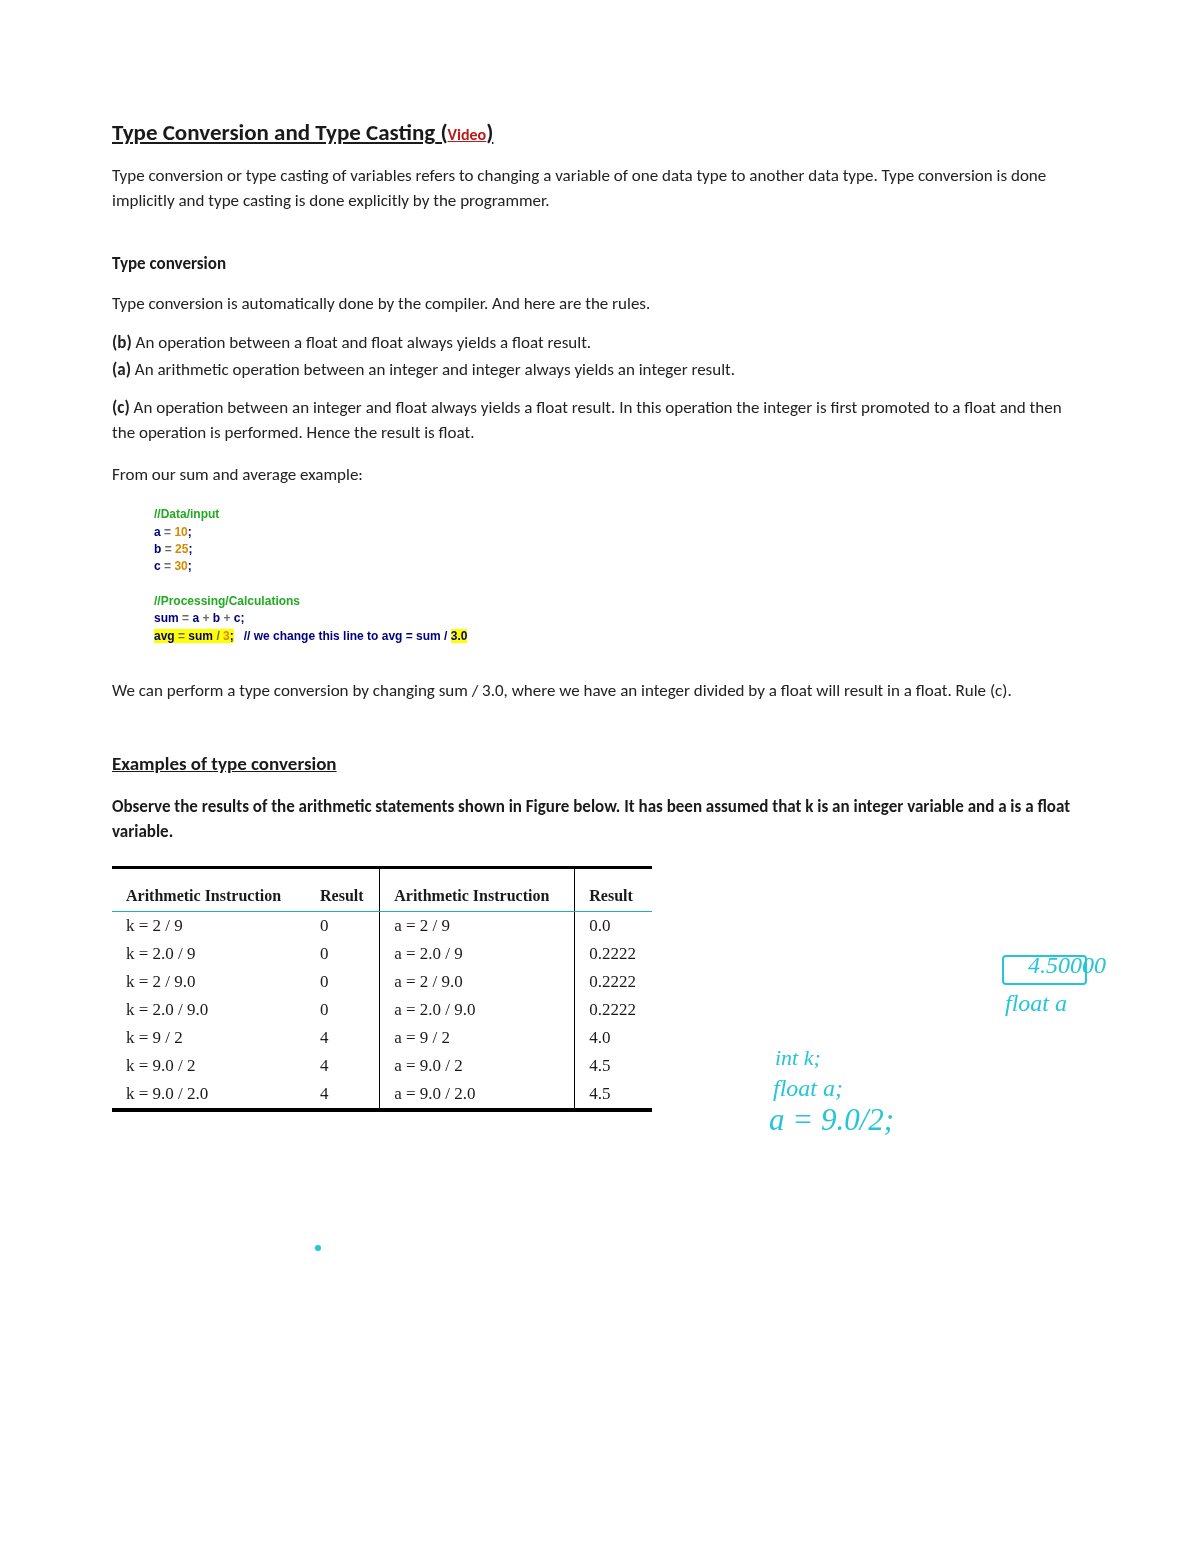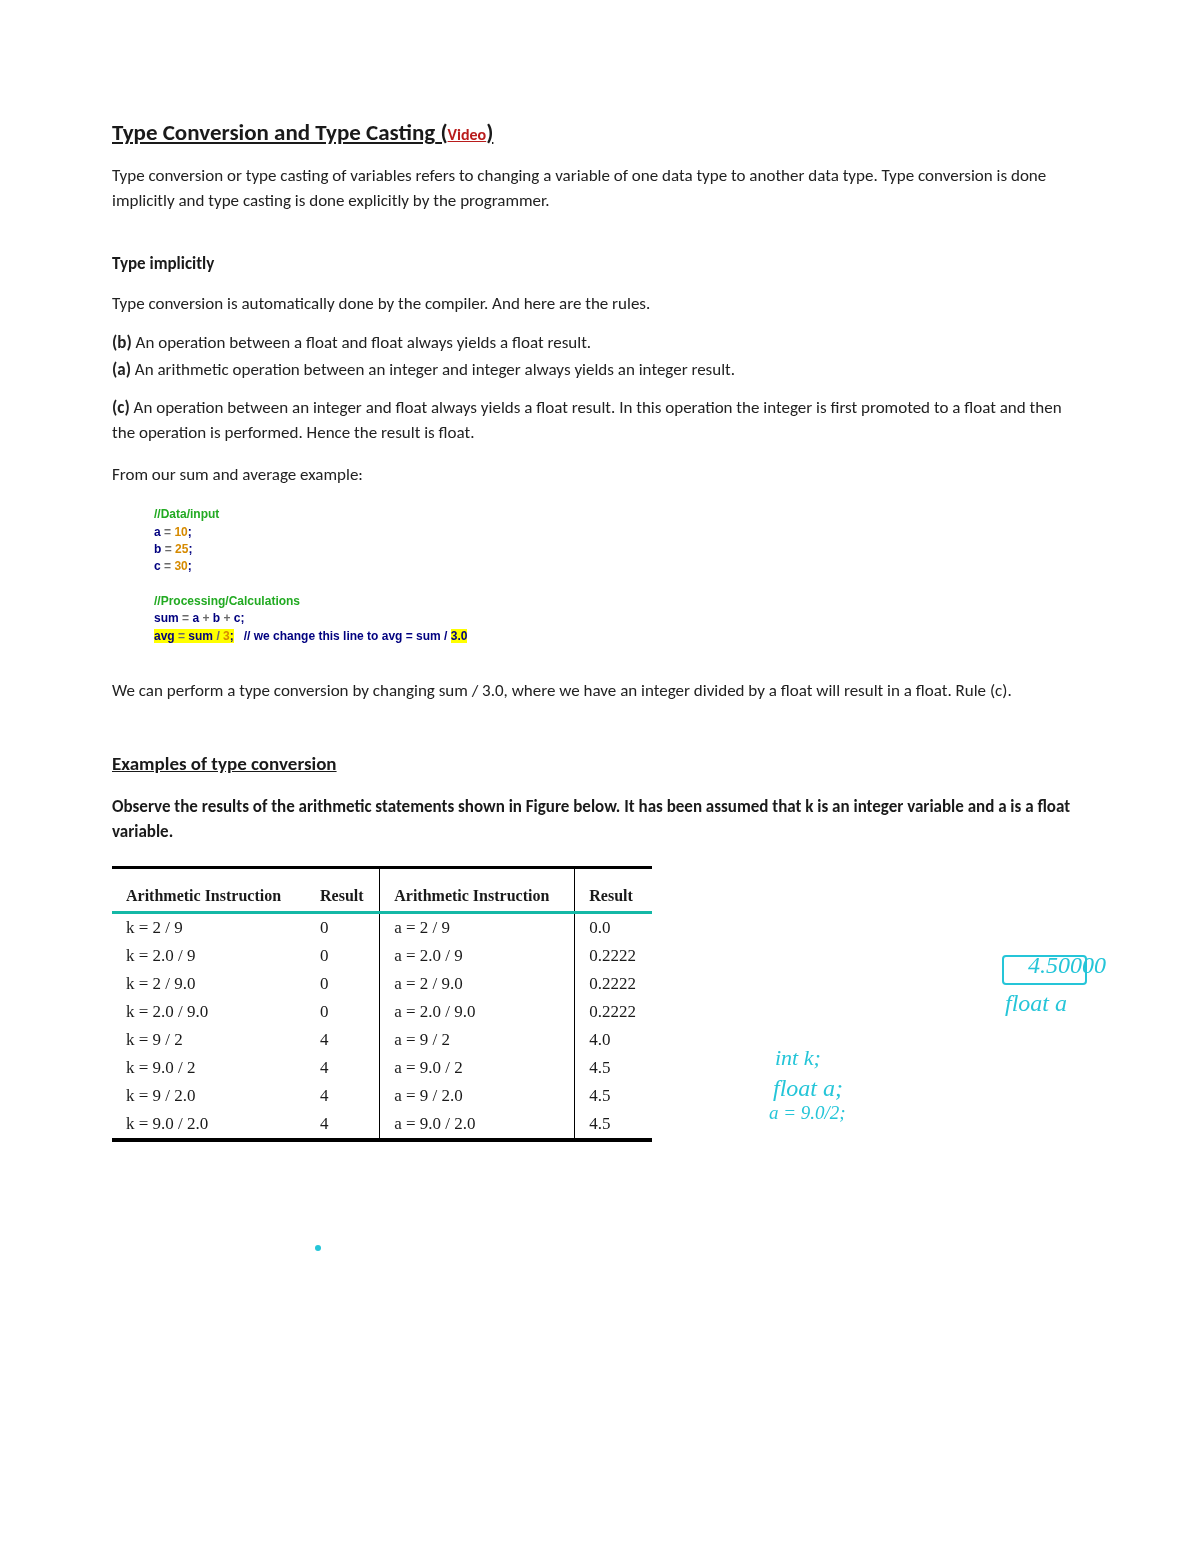--- a/index.html
+++ b/index.html
@@ -91,21 +91,21 @@
     width: 100%;
     border-top: 3px solid #000;
     border-bottom: 4px solid #000;
   }
   table.conv th {
     font-family: "Times New Roman", Times, serif;
     font-weight: 700;
     font-size: 16px;
     text-align: left;
     padding: 18px 10px 6px 14px;
-    border-bottom: 3px solid #14b8a6;
+    border-bottom: 1px solid #14b8a6;
   }
   table.conv td {
     font-family: "Times New Roman", Times, serif;
     font-size: 17px;
     padding: 4px 10px 4px 14px;
   }
   table.conv th:nth-child(2),
   table.conv th:nth-child(4),
   table.conv td:nth-child(2),
   table.conv td:nth-child(4) {
@@ -128,37 +128,37 @@
     font-weight: 400;
     font-style: italic;
   }
   .hand-box {
     position: absolute;
     border: 2.5px solid #25c5d8;
     border-radius: 4px;
   }
   .hand-line1 { left: 775px; top: 1045px; font-size: 22px; }
   .hand-line2 { left: 773px; top: 1075px; font-size: 24px; }
-  .hand-line3 { left: 769px; top: 1102px; font-size: 19px; }
+  .hand-line3 { left: 769px; top: 1102px; font-size: 31px; }
   .hand-boxpos { left: 1002px; top: 955px; width: 85px; height: 30px; }
   .hand-num { left: 1028px; top: 952px; font-size: 24px; }
   .hand-floata { left: 1005px; top: 990px; font-size: 24px; }
   .hand-dot { position:absolute; left:315px; top:1245px; width:6px; height:6px; background:#25c5d8; border-radius:50%; }
 </style>
 </head>
 <body>
 
 <div class="page">
   <div>
     <h1 class="title">Type Conversion and Type Casting</h1><span class="title-paren"> (</span><a class="title-link" href="#">Video</a><span class="title-paren">)</span>
   </div>
 
   <p class="intro">Type conversion or type casting of variables refers to changing a variable of one data type to another data type. Type conversion is done implicitly and type casting is done explicitly by the programmer.</p>
 
-  <p class="section-heading">Type implicitly</p>
+  <p class="section-heading">Type conversion</p>
 
   <p class="body-text">Type conversion is automatically done by the compiler. And here are the rules.</p>
   <p class="body-text2">
     <b>(b)</b><span> An operation between a float and float always yields a float result.</span>
   </p>
   <p class="body-text2" style="margin-top:2px;">
     <b>(a)</b><span> An arithmetic operation between an integer and integer always yields an integer result.</span>
   </p>
   <p class="body-text2">
     <b>(c)</b><span> An operation between an integer and float always yields a float result. In this operation the integer is first promoted to a float and then the operation is performed. Hence the result is float.</span>
@@ -222,26 +222,20 @@
             <td>a = 9 / 2</td>
             <td>4.0</td>
           </tr>
           <tr>
             <td>k = 9.0 / 2</td>
             <td>4</td>
             <td>a = 9.0 / 2</td>
             <td>4.5</td>
           </tr>
           <tr>
-            <td>k = 9 / 2.0</td>
-            <td>4</td>
-            <td>a = 9 / 2.0</td>
-            <td>4.5</td>
-          </tr>
-          <tr>
             <td>k = 9.0 / 2.0</td>
             <td>4</td>
             <td>a = 9.0 / 2.0</td>
             <td>4.5</td>
           </tr>
         </tbody>
     </table>
   </div>
 </div>
 

